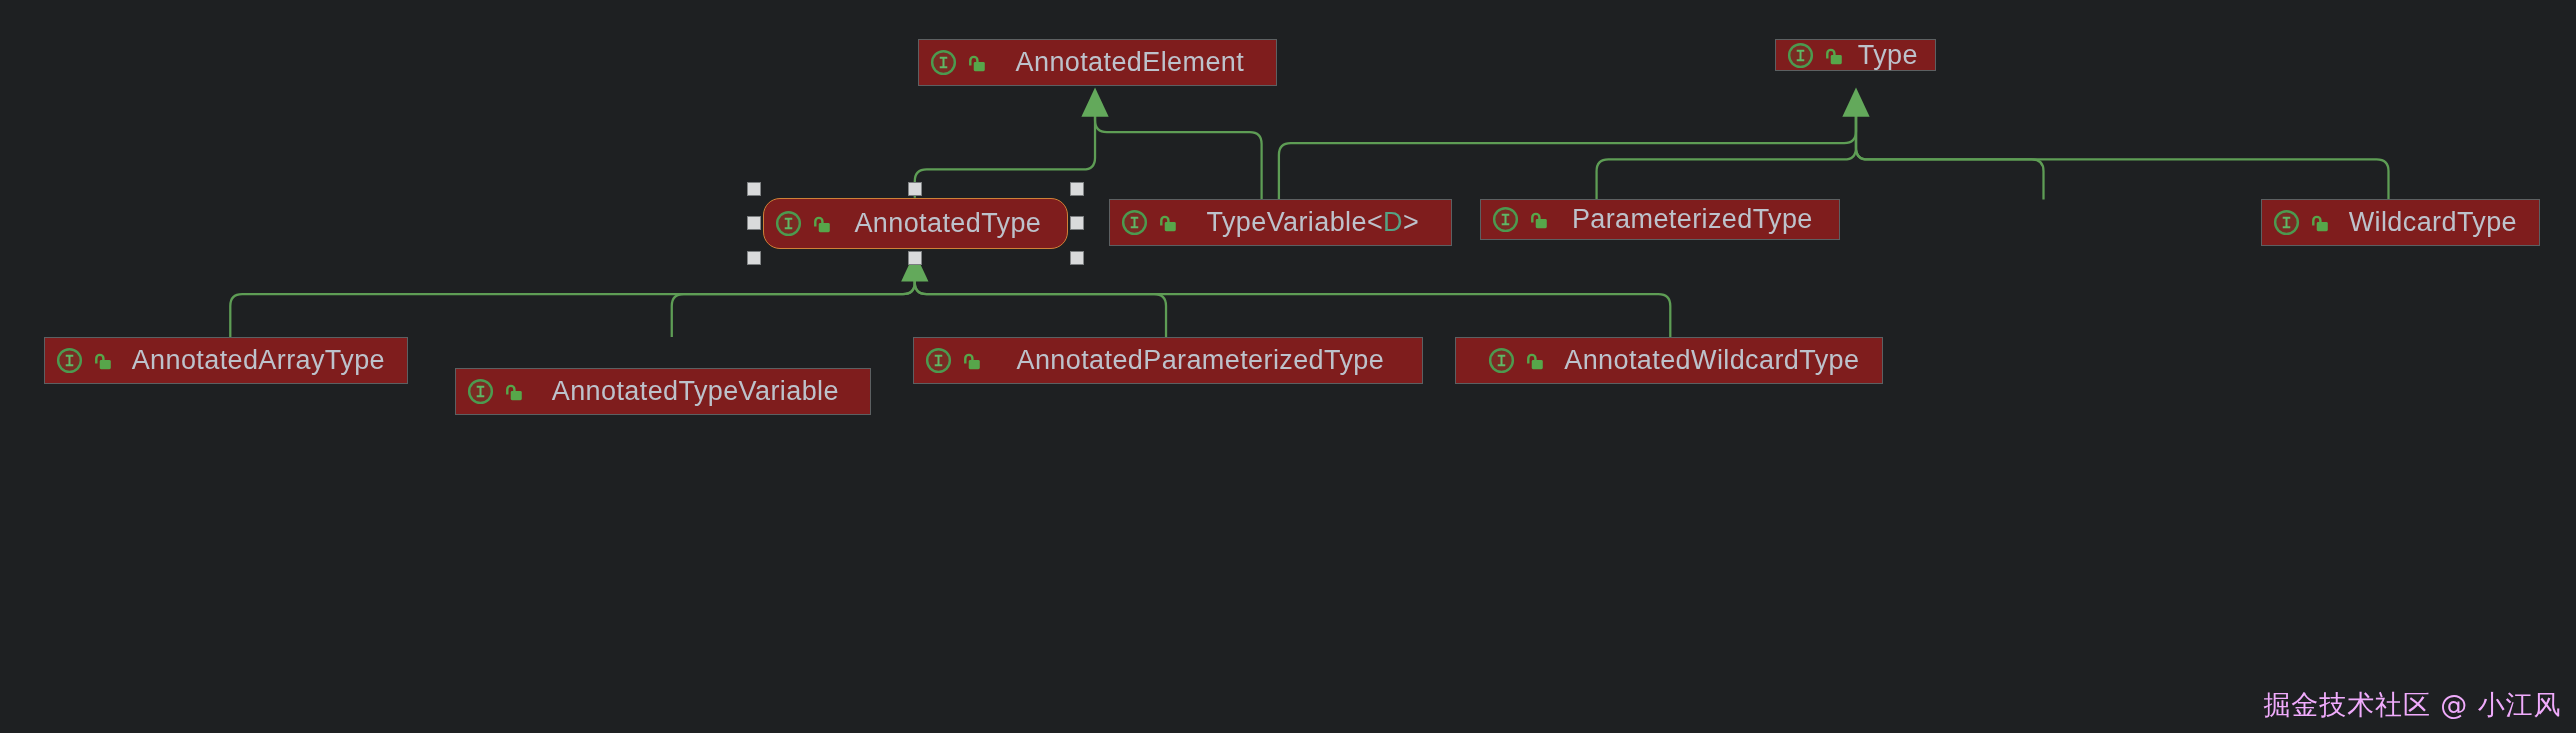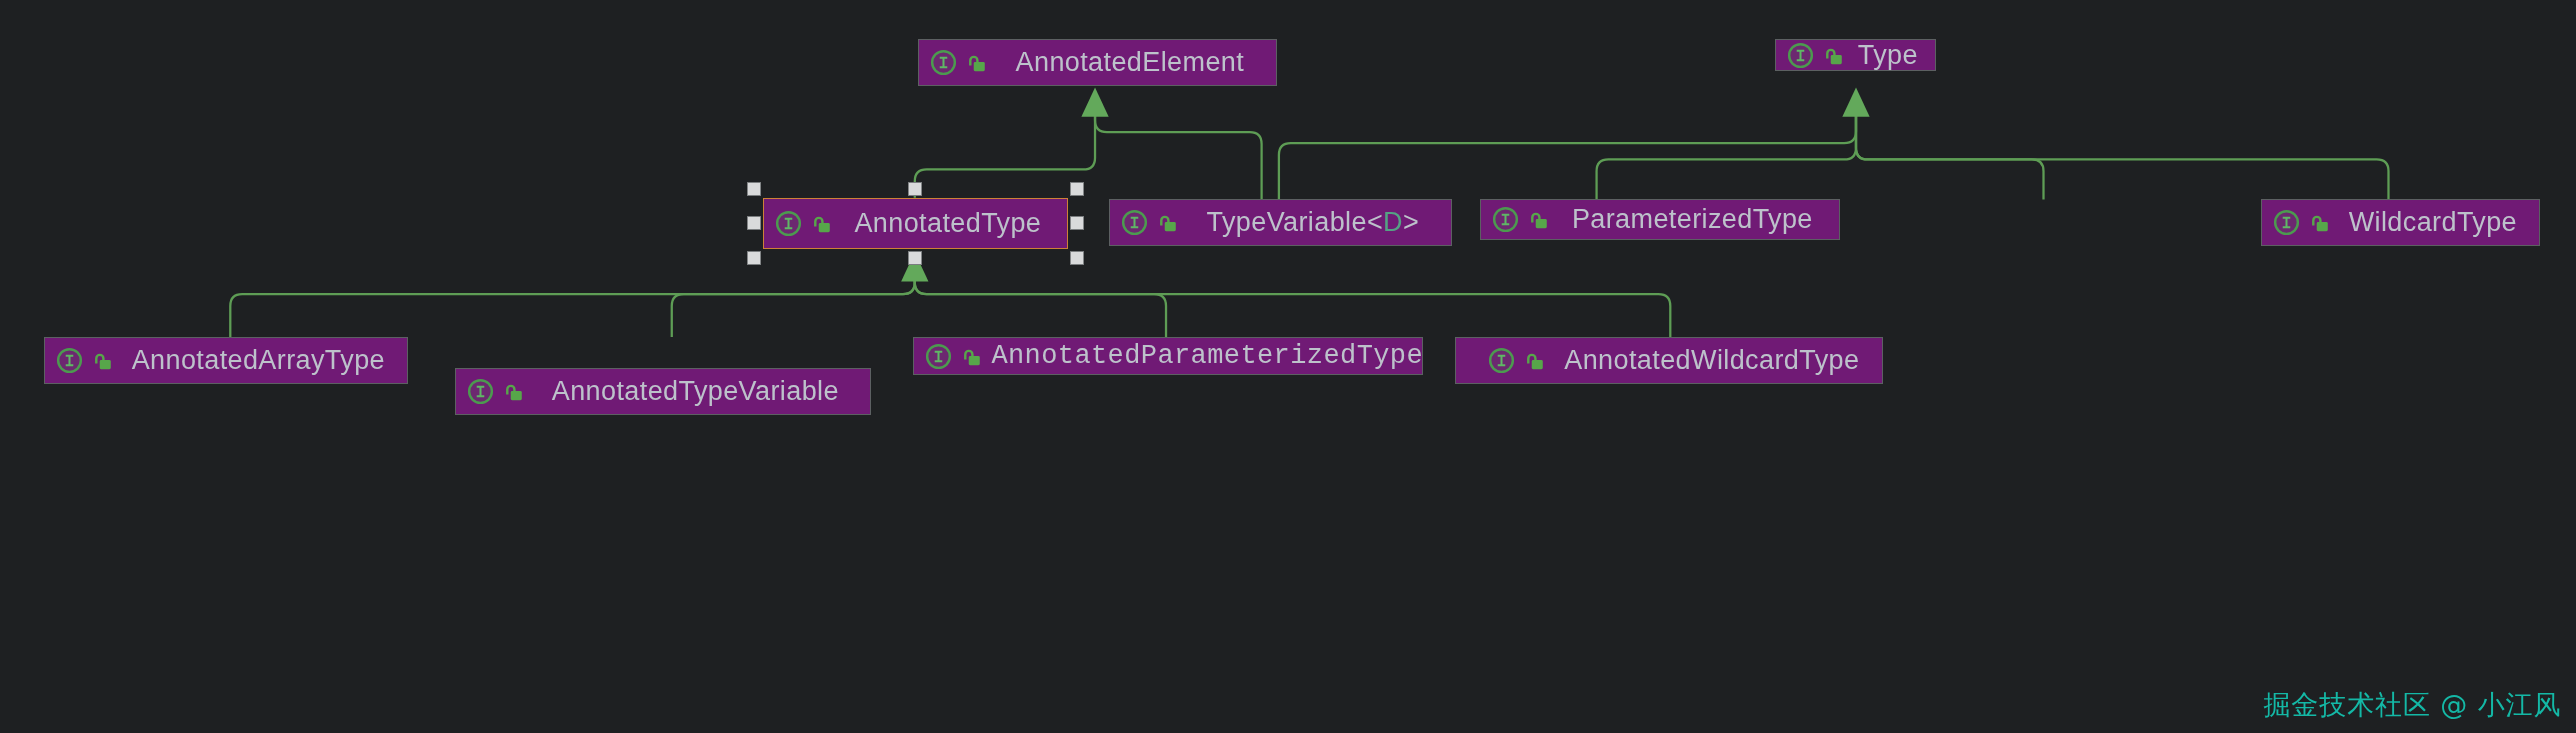--- a/index.html
+++ b/index.html
@@ -5,37 +5,37 @@
   html,body{margin:0;padding:0;}
   body{
     width:2576px;height:734px;position:relative;overflow:hidden;
     background:#1E2022;
     font-family:"Liberation Sans","DejaVu Sans",sans-serif;
   }
   #edges-svg{position:absolute;left:0;top:0;width:2576px;height:734px;}
   #nodes-layer{position:absolute;left:0;top:0;width:2576px;height:734px;}
   .node{
     position:absolute;display:flex;align-items:center;box-sizing:border-box;
-    background:#701a75;border:1.8px solid #5C6062;
+    background:#7f1d1d;border:1.8px solid #5C6062;
     padding:0 12.7px 0 11px;gap:8.2px;cursor:default;
   }
   .node.selected{border:1.8px solid #CE8137;}
   .node .label{
     flex:1;text-align:center;color:#BDC2CB;font-size:27px;line-height:1;
     letter-spacing:0.4px;white-space:nowrap;
   }
   .node .generic{color:#54A284;}
   .node .icon{flex:0 0 auto;display:block;}
   .handle{
     position:absolute;width:13.7px;height:13.7px;background:#D9DADB;
     box-shadow:0 0 0 0.9px #7a7d7f inset;
   }
   .watermark{
     position:absolute;right:14.6px;bottom:11px;
-    color:#14b8a6;font-size:27px;letter-spacing:0.9px;
+    color:#f0abfc;font-size:27px;letter-spacing:0.9px;
     font-family:"DejaVu Sans",sans-serif;
   }
 </style>
 </head>
 <body>
 
 <svg id="edges-svg" viewBox="0 0 2830 806" xmlns="http://www.w3.org/2000/svg">
     <path d="M 1005 217 L 1005 199 Q 1005 186 1018 186 L 1190 186 Q 1203 186 1203 173 L 1203 127" fill="none" stroke="#5E9D55" stroke-width="2.5"></path>
     <path d="M 1386 219 L 1386 158 Q 1386 145 1373 145 L 1216 145 Q 1203 145 1203 132 L 1203 127" fill="none" stroke="#5E9D55" stroke-width="2.5"></path>
     <path d="M 1405 219 L 1405 170 Q 1405 157 1418 157 L 2026 157 Q 2039 157 2039 144 L 2039 127" fill="none" stroke="#5E9D55" stroke-width="2.5"></path>
@@ -67,21 +67,21 @@
       <svg viewBox="0 0 20 20" width="27" height="27" class="icon">
         <circle cx="10" cy="10" r="8.4" fill="rgba(80,150,80,0.12)" stroke="#4C9A4F" stroke-width="1.8"></circle>
         <path d="M7.2 6.4 H12.8 M7.2 13.6 H12.8 M10 6.4 V13.6" stroke="#5FB865" stroke-width="1.5" fill="none"></path>
       </svg>
       <svg viewBox="0 0 20 20" width="23" height="23" class="icon">
         <path d="M4.6 12.5 V8.2 A3.1 3.1 0 0 1 10.8 8.2 V9.6" fill="none" stroke="#57A64A" stroke-width="2.1"></path>
         <rect x="7.6" y="9.6" width="9.6" height="8" rx="1.2" fill="#57A64A"></rect>
       </svg>
       <span class="label">Type</span>
     </div>
-    <div class="node selected" style="left: 763px; top: 198px; width: 305px; height: 51px;">
+    <div class="node selected" style="left: 763px; top: 198px; width: 305px; height: 51px; border-radius: 17px;">
       <svg viewBox="0 0 20 20" width="27" height="27" class="icon">
         <circle cx="10" cy="10" r="8.4" fill="rgba(80,150,80,0.12)" stroke="#4C9A4F" stroke-width="1.8"></circle>
         <path d="M7.2 6.4 H12.8 M7.2 13.6 H12.8 M10 6.4 V13.6" stroke="#5FB865" stroke-width="1.5" fill="none"></path>
       </svg>
       <svg viewBox="0 0 20 20" width="23" height="23" class="icon">
         <path d="M4.6 12.5 V8.2 A3.1 3.1 0 0 1 10.8 8.2 V9.6" fill="none" stroke="#57A64A" stroke-width="2.1"></path>
         <rect x="7.6" y="9.6" width="9.6" height="8" rx="1.2" fill="#57A64A"></rect>
       </svg>
       <span class="label">AnnotatedType</span>
     </div>
@@ -141,21 +141,21 @@
       <svg viewBox="0 0 20 20" width="27" height="27" class="icon">
         <circle cx="10" cy="10" r="8.4" fill="rgba(80,150,80,0.12)" stroke="#4C9A4F" stroke-width="1.8"></circle>
         <path d="M7.2 6.4 H12.8 M7.2 13.6 H12.8 M10 6.4 V13.6" stroke="#5FB865" stroke-width="1.5" fill="none"></path>
       </svg>
       <svg viewBox="0 0 20 20" width="23" height="23" class="icon">
         <path d="M4.6 12.5 V8.2 A3.1 3.1 0 0 1 10.8 8.2 V9.6" fill="none" stroke="#57A64A" stroke-width="2.1"></path>
         <rect x="7.6" y="9.6" width="9.6" height="8" rx="1.2" fill="#57A64A"></rect>
       </svg>
       <span class="label">AnnotatedTypeVariable</span>
     </div>
-    <div class="node" style="left: 913px; top: 337px; width: 510px; height: 38px; font-family: Liberation Mono, monospace;">
+    <div class="node" style="left: 913px; top: 337px; width: 510px; height: 47px;">
       <svg viewBox="0 0 20 20" width="27" height="27" class="icon">
         <circle cx="10" cy="10" r="8.4" fill="rgba(80,150,80,0.12)" stroke="#4C9A4F" stroke-width="1.8"></circle>
         <path d="M7.2 6.4 H12.8 M7.2 13.6 H12.8 M10 6.4 V13.6" stroke="#5FB865" stroke-width="1.5" fill="none"></path>
       </svg>
       <svg viewBox="0 0 20 20" width="23" height="23" class="icon">
         <path d="M4.6 12.5 V8.2 A3.1 3.1 0 0 1 10.8 8.2 V9.6" fill="none" stroke="#57A64A" stroke-width="2.1"></path>
         <rect x="7.6" y="9.6" width="9.6" height="8" rx="1.2" fill="#57A64A"></rect>
       </svg>
       <span class="label">AnnotatedParameterizedType</span>
     </div>

